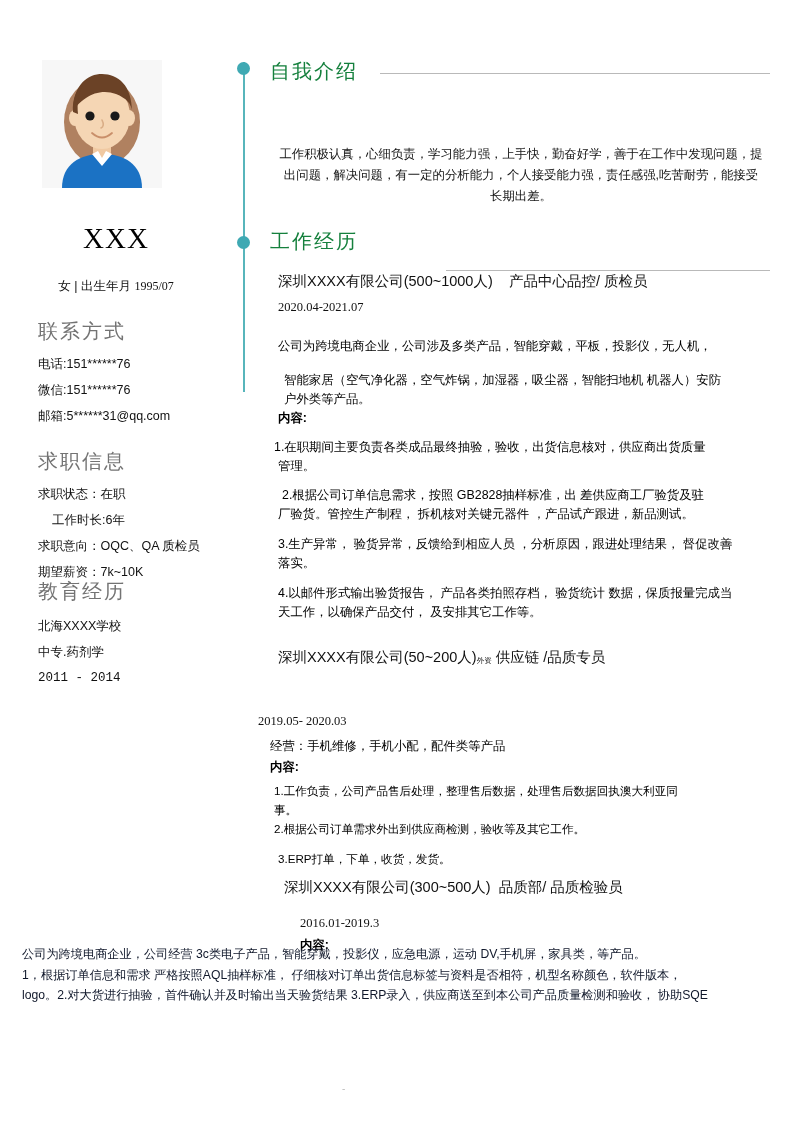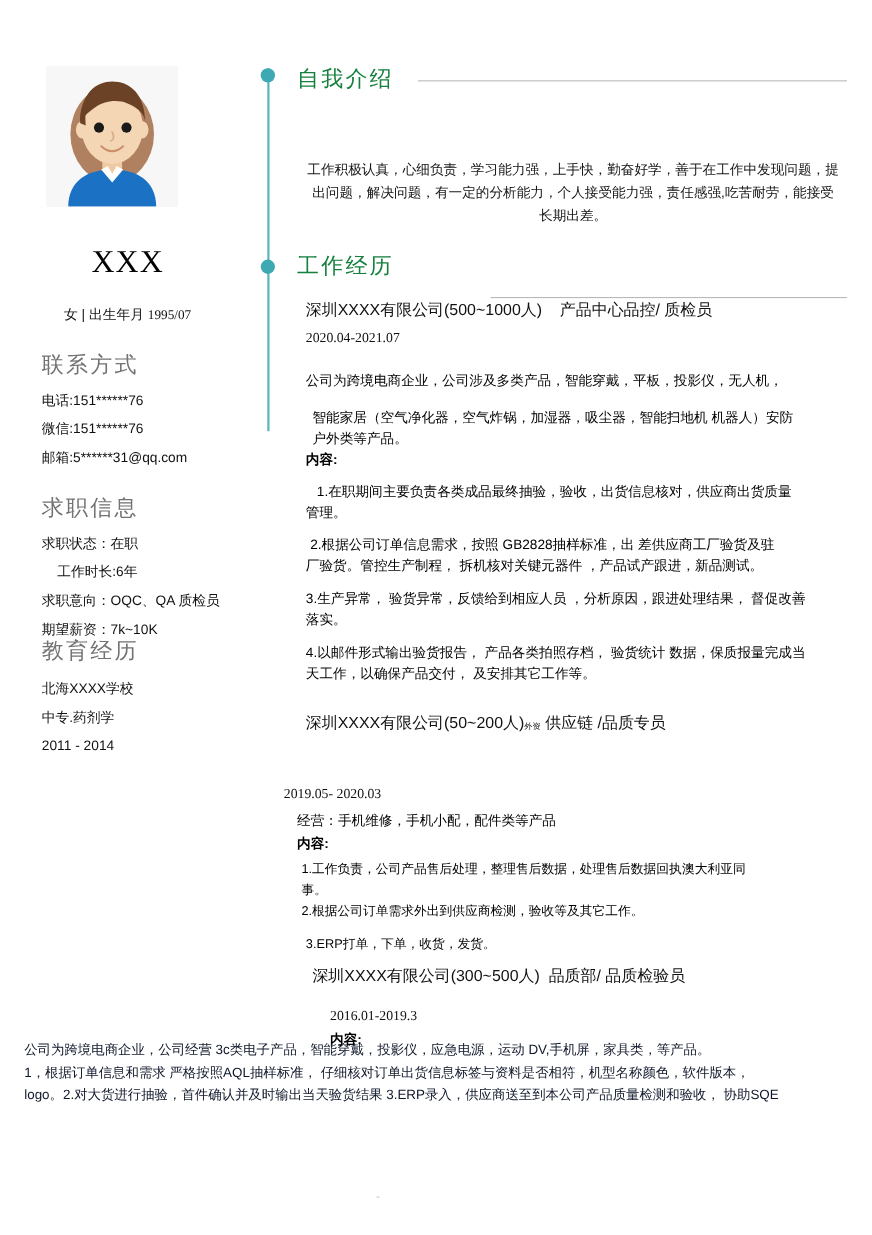--- a/index.html
+++ b/index.html
@@ -76,21 +76,21 @@
     margin: 0;
   }
   .l-line {
     font-size: 12.5px;
     color: #111;
     margin: 0;
     line-height: 26px;
     white-space: nowrap;
   }
   .mono {
-    font-family: Liberation Sans, sans-serif;
+    font-family: Liberation Mono, monospace;
   }
 
   .blk-contact { position: absolute; left: 38px; top: 318px; }
   .blk-contact .sec-head { margin-bottom: 6px; }
   .blk-job     { position: absolute; left: 38px; top: 448px; }
   .blk-job .sec-head { margin-bottom: 6px; }
   .blk-edu     { position: absolute; left: 38px; top: 578px; }
   .blk-edu .sec-head { margin-bottom: 8px; }
 
   .indent-1 { padding-left: 14px; }
@@ -299,21 +299,21 @@
       <span>深圳XXXX有限公司(500~1000人)</span>&nbsp;&nbsp;&nbsp;&nbsp;<span>产品中心品控/ 质检员</span>
     </div>
     <div class="job-date" style="left:8px; top:300px;">2020.04-2021.07</div>
 
     <div class="p-line" style="left:8px; top:336px;">公司为跨境电商企业，公司涉及多类产品，智能穿戴，平板，投影仪，无人机，</div>
     <div class="p-line" style="left:14px; top:370px;">智能家居（空气净化器，空气炸锅，加湿器，吸尘器，智能扫地机  机器人）安防</div>
     <div class="p-line" style="left:14px; top:389px;">户外类等产品。</div>
 
     <div class="p-line bold" style="left:8px; top:408px;">内容:</div>
 
-    <div class="p-line" style="left:18px; top:437px;">1.在职期间主要负责各类成品最终抽验，验收，出货信息核对，供应商出货质量</div>
+    <div class="p-line" style="left:4px; top:437px;">1.在职期间主要负责各类成品最终抽验，验收，出货信息核对，供应商出货质量</div>
     <div class="p-line" style="left:8px; top:456px;">管理。</div>
     <div class="p-line" style="left:12px; top:485px;">2.根据公司订单信息需求，按照 GB2828抽样标准，出 差供应商工厂验货及驻</div>
     <div class="p-line" style="left:8px; top:504px;">厂验货。管控生产制程， 拆机核对关键元器件 ，产品试产跟进，新品测试。</div>
     <div class="p-line" style="left:8px; top:534px;">3.生产异常， 验货异常，反馈给到相应人员 ，分析原因，跟进处理结果， 督促改善</div>
     <div class="p-line" style="left:8px; top:553px;">落实。</div>
     <div class="p-line" style="left:8px; top:583px;">4.以邮件形式输出验货报告， 产品各类拍照存档， 验货统计 数据，保质报量完成当</div>
     <div class="p-line" style="left:8px; top:602px;text-align:right;">天工作，以确保产品交付， 及安排其它工作等。</div>
 
     <div class="job-title" style="left:8px; top:648px;">
       <span>深圳XXXX有限公司(50~200人)</span><span class="sup">外资</span>&nbsp;<span>供应链 /品质专员</span>

